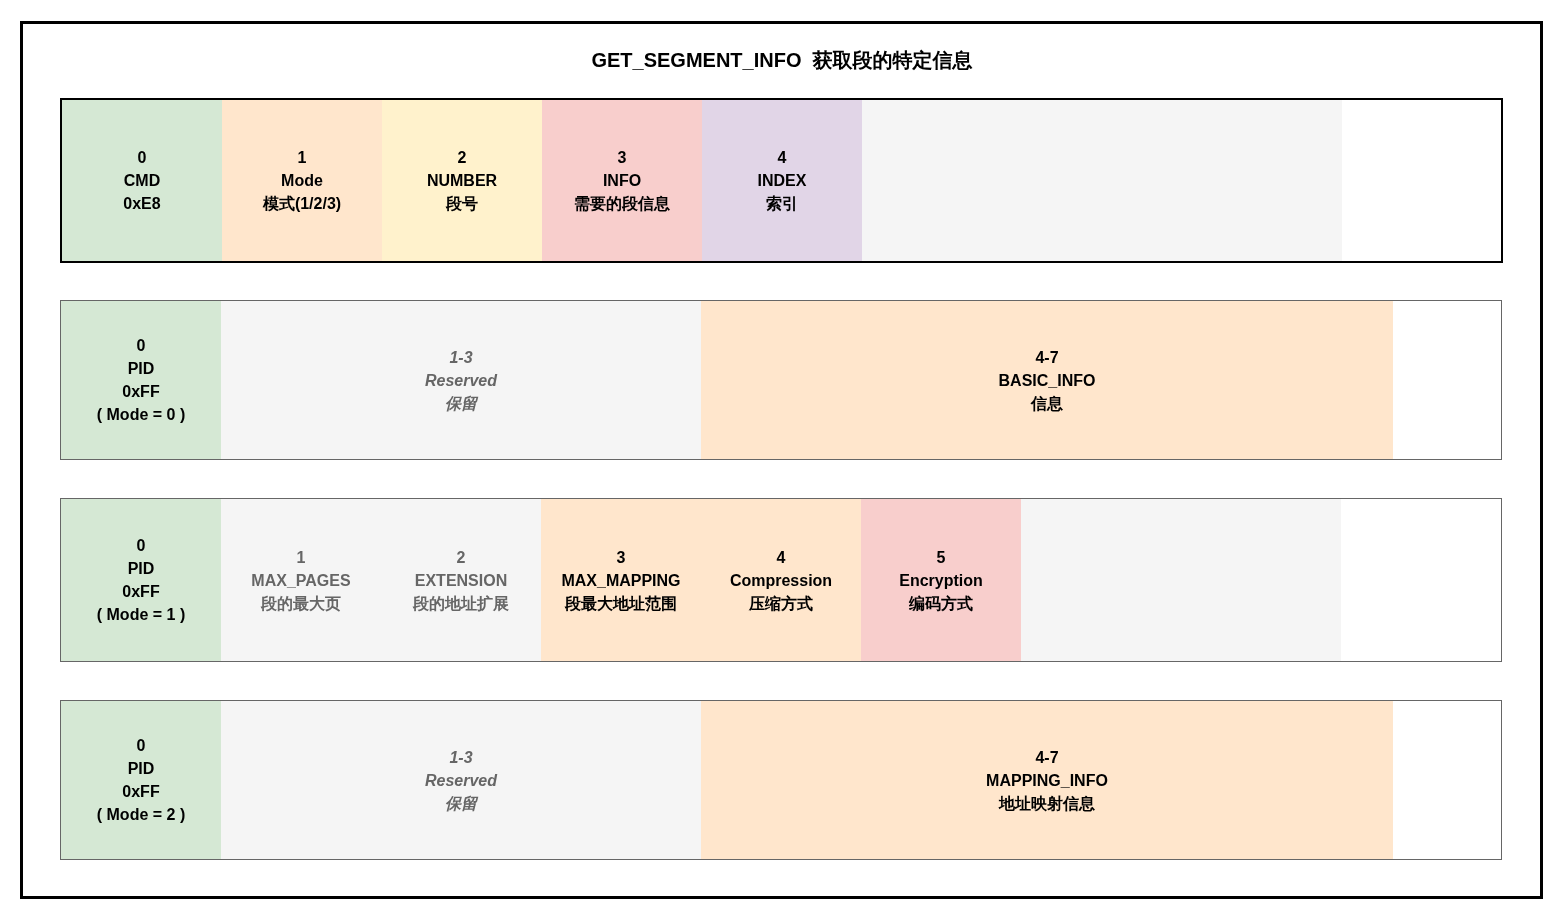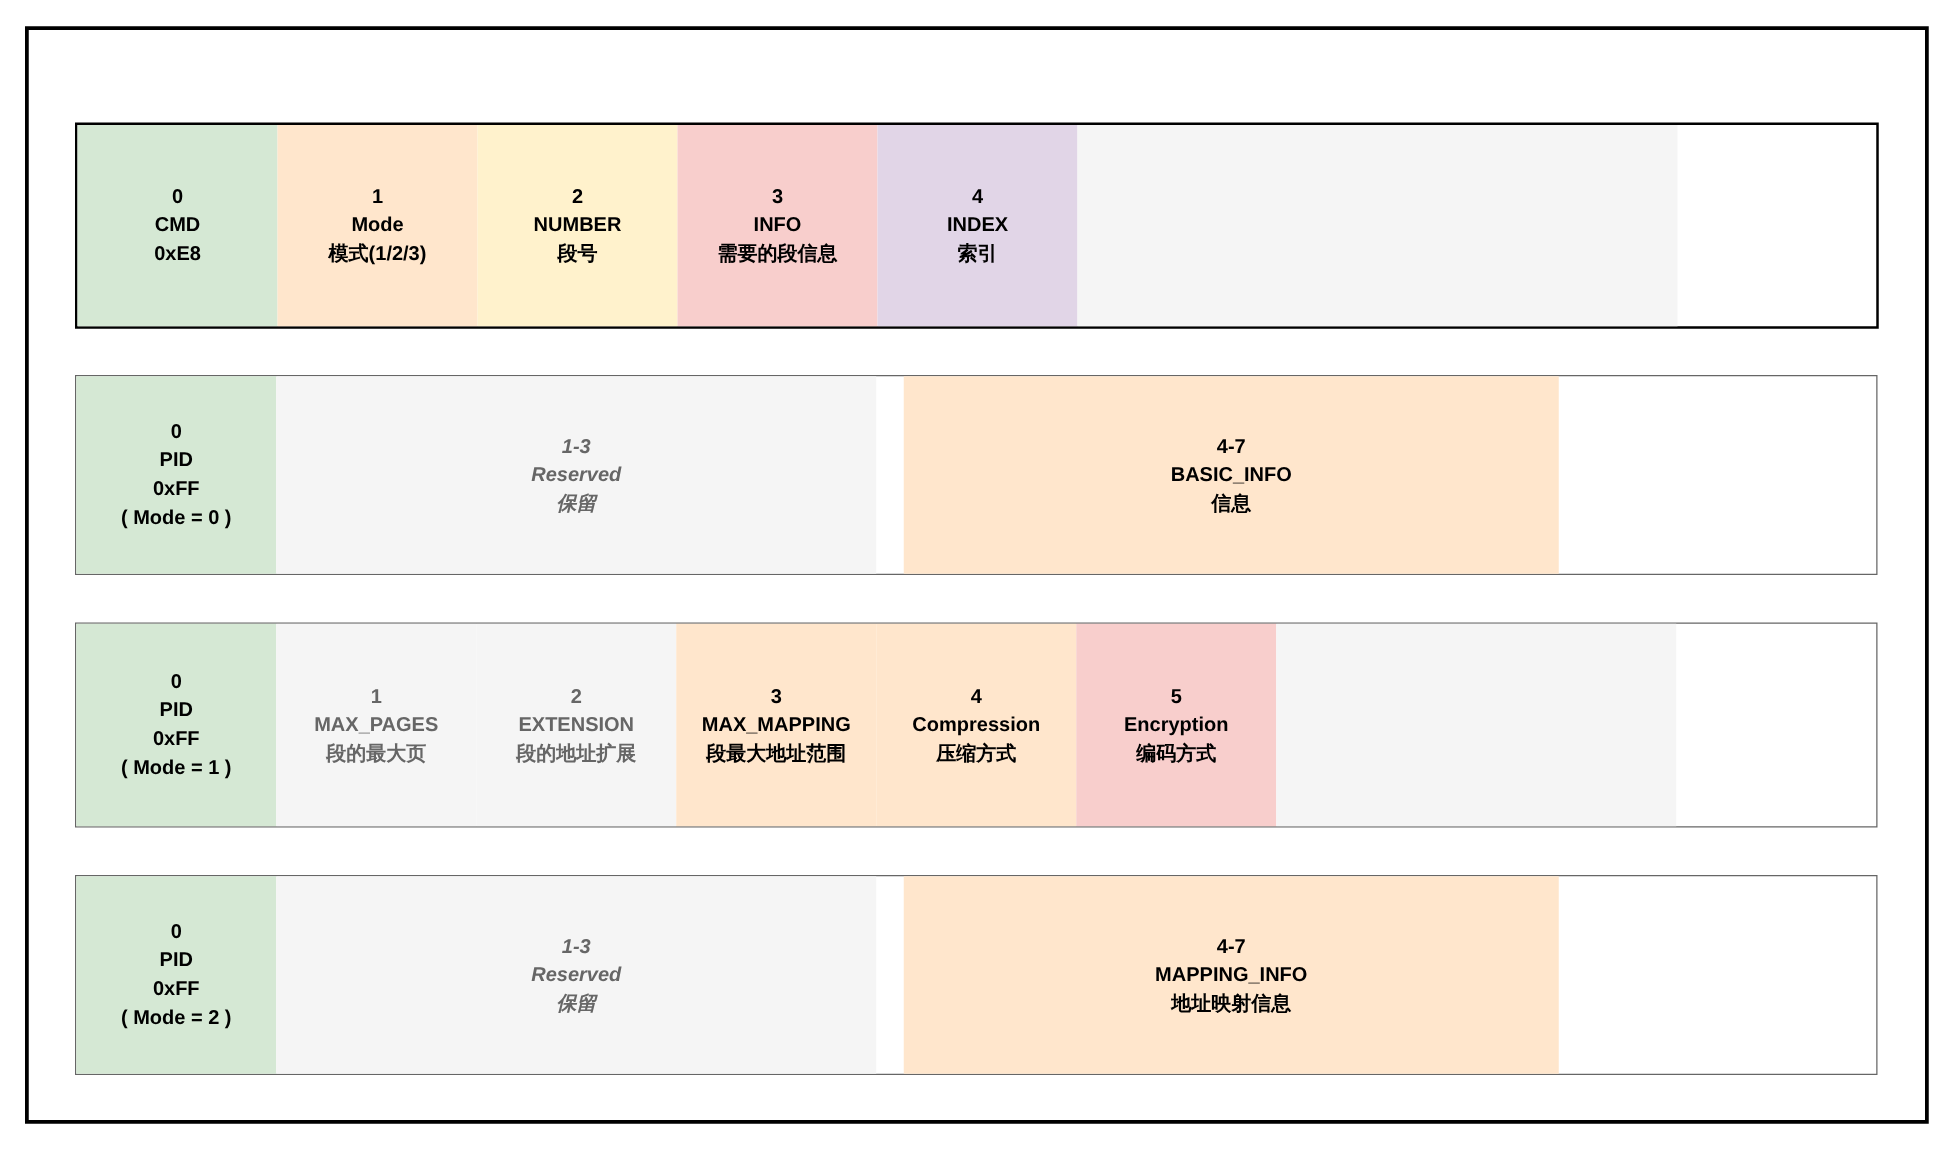--- a/index.html
+++ b/index.html
@@ -35,30 +35,31 @@
     display:flex;align-items:center;justify-content:center;
     text-align:center;
     white-space:pre-line;
     font-size:16px;font-weight:bold;line-height:23px;
     color:#000000;
     flex:0 0 auto;
   }
   .w1{width:160px;}
   .w2{width:320px;}
   .w3{width:480px;font-style:italic;}
-  .w4{width:524px;margin-left:22px;}
+  .w4{width:692px;}
   .fill{flex:1 1 auto;}
   .muted{color:var(--c-gray-text,#666);}
 </style>
 </head>
 <body>
 
 <div id="page">
   <div class="outer-frame"></div>
 
+  <div class="diagram-title">GET_SEGMENT_INFO  获取段的特定信息</div>
 
   <div class="byte-row row-1">
     <div class="cell w1" style="background: rgb(213, 232, 212);">0
 CMD
 0xE8</div>
     <div class="cell w1" style="background: rgb(255, 230, 204);">1
 Mode
 模式(1/2/3)</div>
     <div class="cell w1" style="background: rgb(255, 242, 204);">2
 NUMBER

